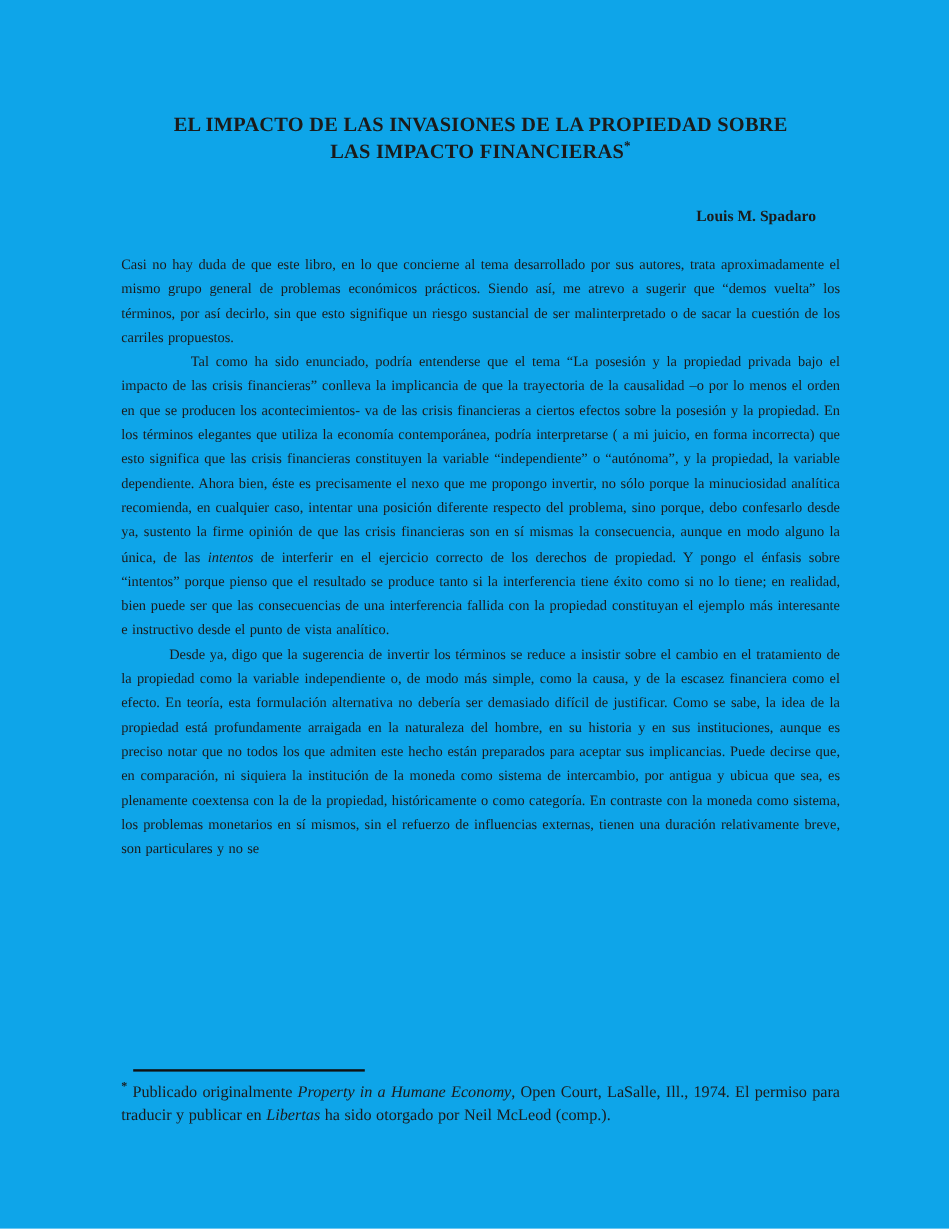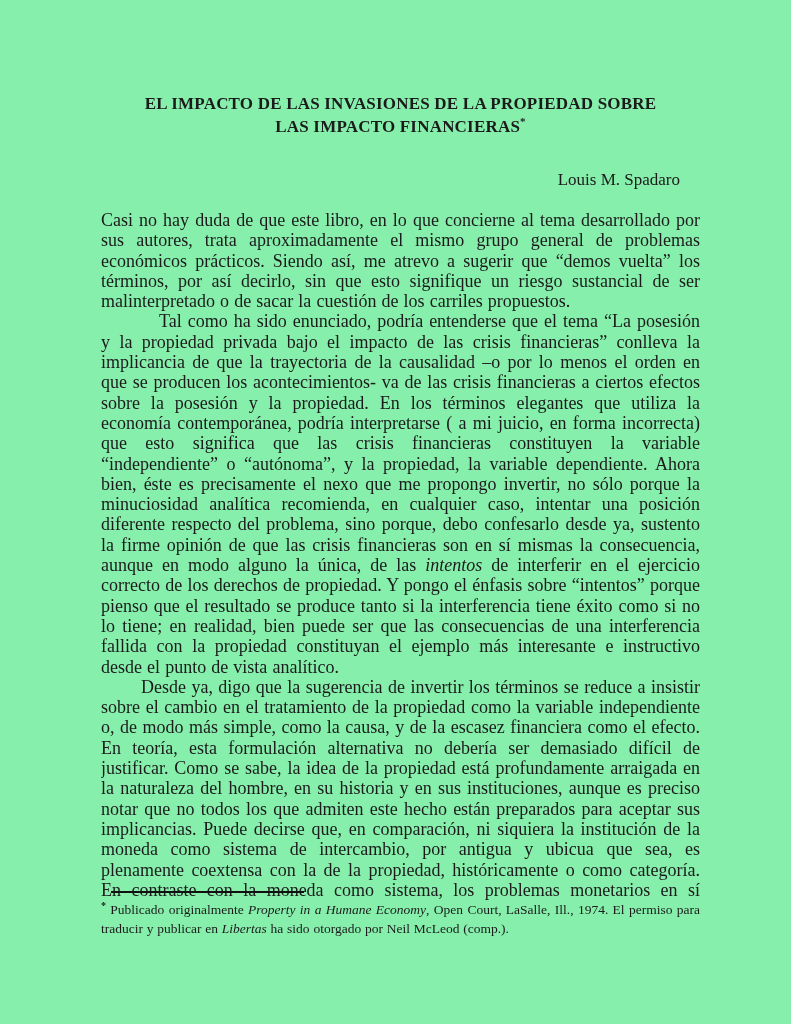--- a/index.html
+++ b/index.html
@@ -5,21 +5,21 @@
   html, body {
     margin: 0;
     padding: 0;
     background: #ffffff;
   }
   .page {
     position: relative;
     width: 791px;
     height: 1024px;
     margin: 0 auto;
-    background: #86efac;
+    background: #0ea5e9;
     color: #1b1b1b;
     font-family: "Liberation Serif", "DejaVu Serif", serif;
     overflow: hidden;
     box-sizing: border-box;
   }
   .content {
     padding: 92px 91px 0 101px; 
   }
   .doc-title {
     margin: 0;
@@ -32,26 +32,27 @@
   .title-mark {
     font-size: 11px;
     font-weight: 700;
     vertical-align: super;
     line-height: 0;
   }
   .author {
     margin-top: 32px;
     padding-right: 20px;
     text-align: right;
-    font-size: 17px;
+    font-size: 13px;
     line-height: 20px;
+    font-weight: bold;
   }
   .body-text {
     margin-top: 20px;
-    font-size: 18px;
+    font-size: 12px;
     line-height: 20.3px;
     text-align: justify;
     word-spacing: 0.6px;
     max-height: 692px;
     overflow: hidden;
   }
   .body-text p {
     margin: 0;
     padding: 0;
   }

